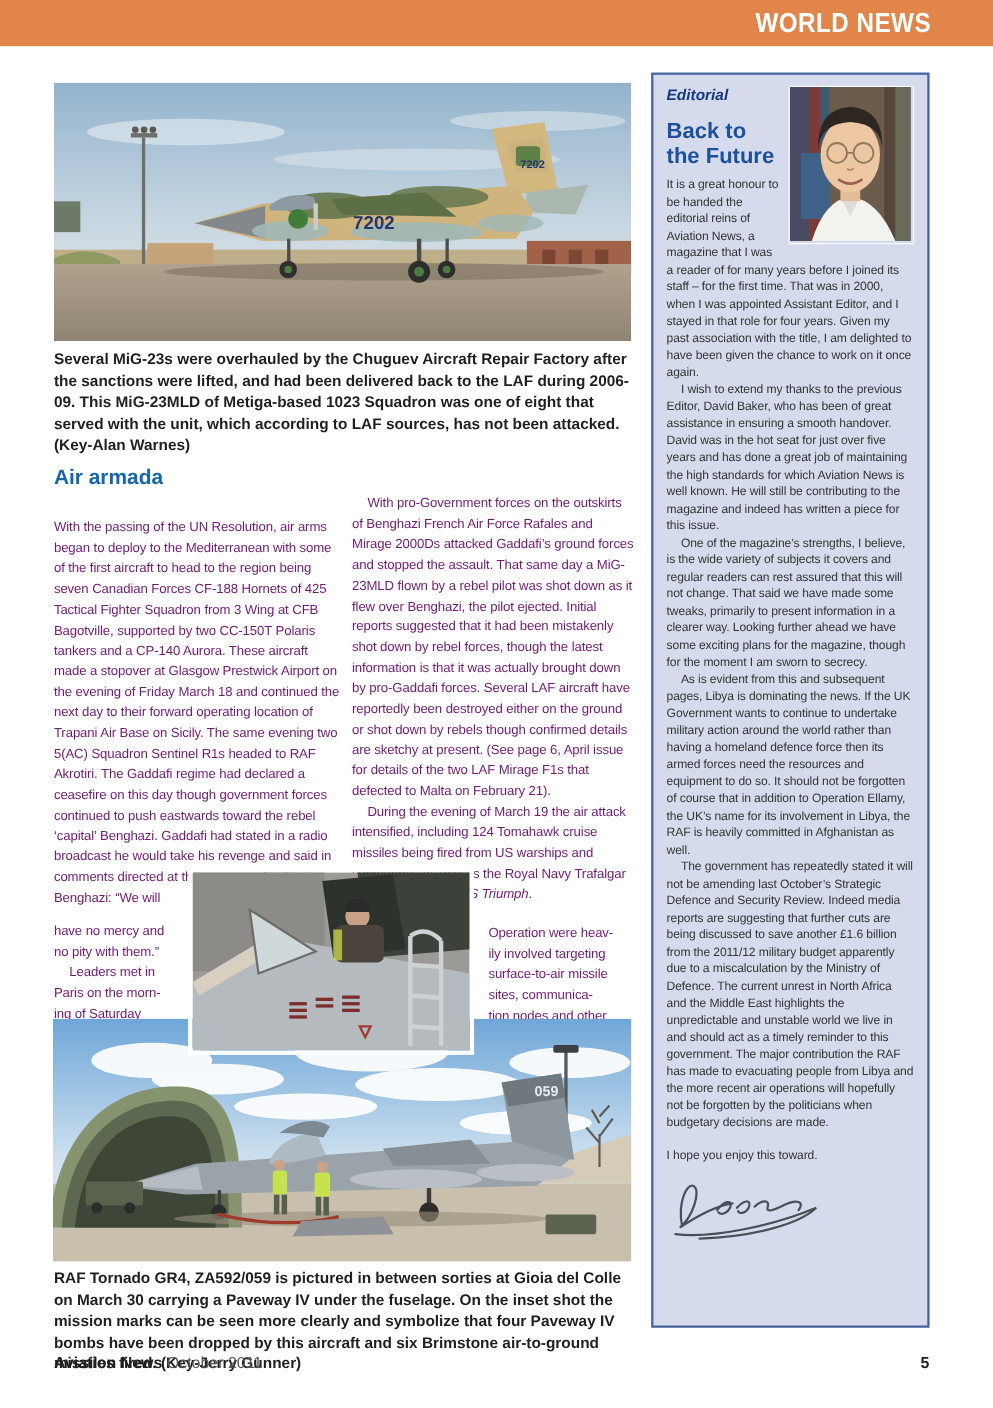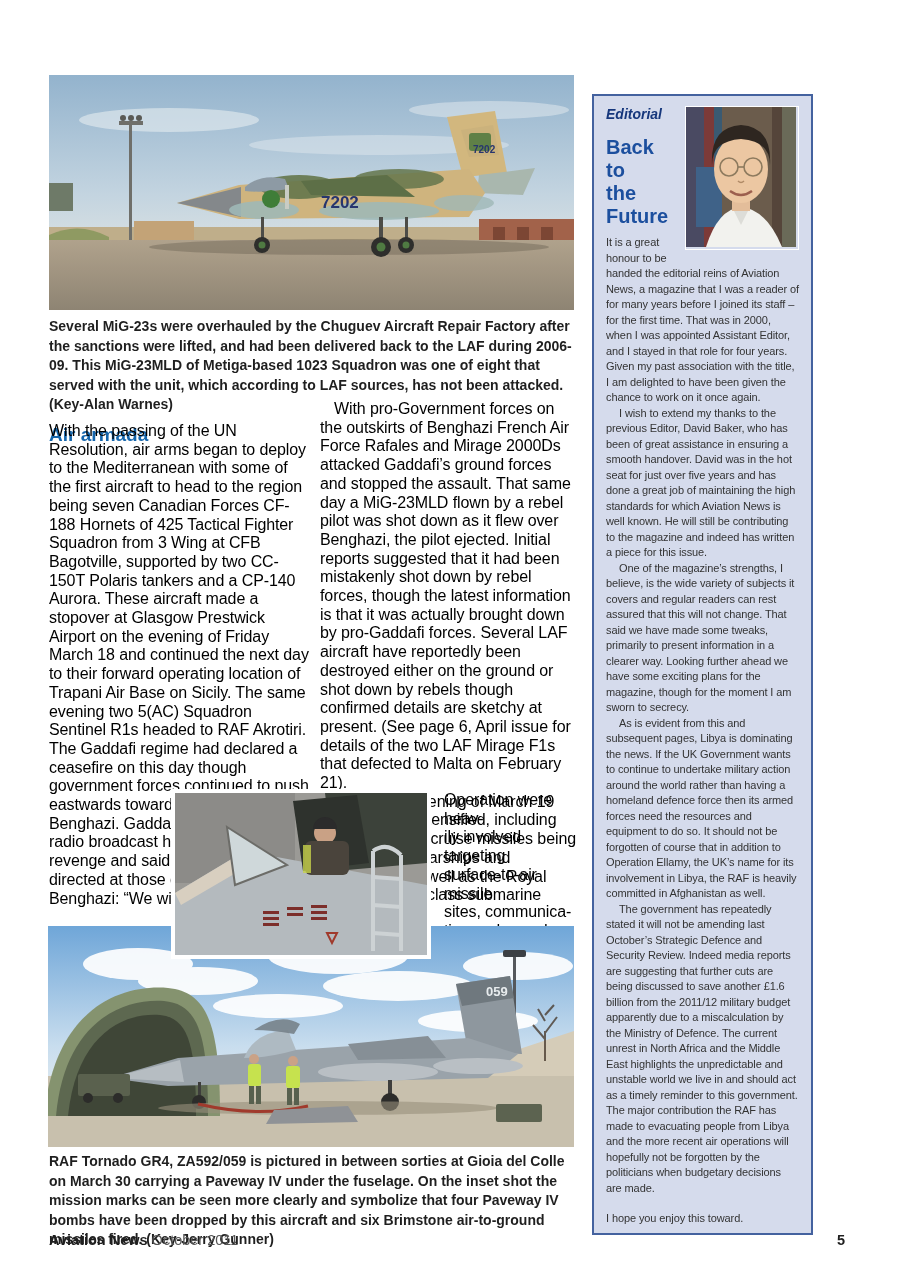--- a/index.html
+++ b/index.html
@@ -17,28 +17,28 @@
     transform:scaleX(0.88); transform-origin:right center; white-space:nowrap;
   }
 
   
   .photo { overflow:hidden; }
   .photo svg { display:block; }
 
   
   .caption { font-size:14px; line-height:19.6px; font-weight:bold; color:#1f1f1f; }
   .article-heading { font-size:19px; font-weight:bold; color:#1566ad; }
-  .body-text { font-size:16px; line-height:18.7px; color:#000000; letter-spacing:-0.1px; }
+  .body-text { font-size:12px; line-height:18.7px; color:#701a75; letter-spacing:-0.1px;margin-top:48px; }
   .body-text p { margin:0; }
   .body-text p.indent { text-indent:14px; }
   .preline { white-space:pre-line; }
 
   
   .sidebar {
-    left:592px; top:94px; width:221px; height:1141px;
+    left:592px; top:66px; width:253px; height:1141px;
     background:#d5dbec; border:2px solid #44629f; box-sizing:border-box;
     padding:10px 12px 10px 12px; overflow:hidden;
   }
   .portrait { float:right; width:112px; height:142px; margin:0 0 8px 9px; border:1px solid #ffffff; }
   .editorial-label { font-size:14px; font-weight:bold; font-style:italic; color:#16377c; margin:0 0 14px 0; }
   .sidebar-heading { font-size:20px; line-height:23px; font-weight:bold; color:#1c4f9e; margin:0 0 7px 0; white-space:pre-line; }
   .sidebar-text { font-size:11px; line-height:15.5px; color:#333333; letter-spacing:-0.1px; }
   .sidebar-text p { margin:0; }
   .sidebar-text p.indent { text-indent:13px; }
   .sidebar-text p.spaced { margin-top:15px; }
@@ -46,20 +46,23 @@
   
   .footer-left { left:49px; top:1232px; font-size:14.5px; color:#555555; }
   .footer-left b { color:#1f1f1f; }
   .footer-page { left:795px; top:1232px; width:50px; text-align:right; font-size:14.5px; font-weight:bold; color:#1f1f1f; }
 </style>
 </head>
 <body>
 
 <div class="page">
 
+  <div class="abs topbar">
+    <div class="topbar-title">WORLD NEWS</div>
+  </div>
 
   <div class="abs photo" style="left:49px; top:75px; width:525px; height:235px;">
     <svg width="525" height="235" viewBox="0 0 525 235">
       <defs>
         <linearGradient id="sky1" x1="0" y1="0" x2="0" y2="1">
           <stop offset="0" stop-color="#93b3cd"></stop>
             <stop offset="0.7" stop-color="#c3d4e0"></stop>
             <stop offset="1" stop-color="#d8e0e2"></stop>
         </linearGradient>
         <linearGradient id="ramp1" x1="0" y1="0" x2="0" y2="1">
@@ -131,20 +134,29 @@
   </div>
 
   <div class="abs caption" style="left:49px; top:317px; width:530px;">Several MiG-23s were overhauled by the Chuguev Aircraft Repair Factory after the sanctions were lifted, and had been delivered back to the LAF during 2006-09.  This MiG-23MLD of Metiga-based 1023 Squadron was one of eight that served with the unit, which according to LAF sources, has not been attacked. (Key-Alan Warnes)</div>
 
   <div class="abs article-heading" style="left:49px; top:396px;margin-top:28px;">Air armada</div>
 
   <div class="abs body-text" style="left:49px; top:422px; width:261px;">
     <p>With the passing of the UN Resolution, air arms began to deploy to the Mediterranean with some of the first aircraft to head to the region being seven Canadian Forces CF-188 Hornets of 425 Tactical Fighter Squadron from 3 Wing at CFB Bagotville, supported by two CC-150T Polaris tankers and a CP-140 Aurora.  These aircraft made a stopover at Glasgow Prestwick Airport on the evening of Friday March 18 and continued the next day to their forward operating location of Trapani Air Base on Sicily.  The same evening two 5(AC) Squadron Sentinel R1s headed to RAF Akrotiri.  The Gaddafi regime had declared a ceasefire on this day though government forces continued to push eastwards toward the rebel ‘capital’ Benghazi.  Gaddafi had stated in a radio broadcast he would take his revenge and said in comments directed at those opposed to him in Benghazi: “We will</p>
   </div>
 
+  <div class="abs body-text" style="left:49px; top:789px; width:122px;">
+    <p class="preline">have no mercy and
+no pity with them.”</p>
+    <p class="preline indent">Leaders met in
+Paris on the morn-
+ing of Saturday
+March 19 to dis-
+cuss the crisis.</p>
+  </div>
 
   <div class="abs body-text" style="left:320px; top:400px; width:256px;">
     <p class="indent">With pro-Government forces on the outskirts of Benghazi French Air Force Rafales and Mirage 2000Ds attacked Gaddafi’s ground forces and stopped the assault.  That same day a MiG-23MLD flown by a rebel pilot was shot down as it flew over Benghazi, the pilot ejected.  Initial reports suggested that it had been mistakenly shot down by rebel forces, though the latest information is that it was actually brought down by pro-Gaddafi forces.  Several LAF aircraft have reportedly been destroyed either on the ground or shot down by rebels though confirmed details are sketchy at present.  (See page 6, April issue for details of the two LAF Mirage F1s that defected to Malta on February 21).</p>
     <p class="indent"><span>During the evening of March 19 the air attack intensified, including 124 Tomahawk cruise missiles being fired from US warships and submarines as well as the Royal Navy Trafalgar class submarine </span><i>HMS Triumph</i><span>.</span></p>
   </div>
 
   <div class="abs body-text preline" style="left:444px; top:791px; width:134px;">Operation were heav-
 ily involved targeting
 surface-to-air missile
 sites, communica-

